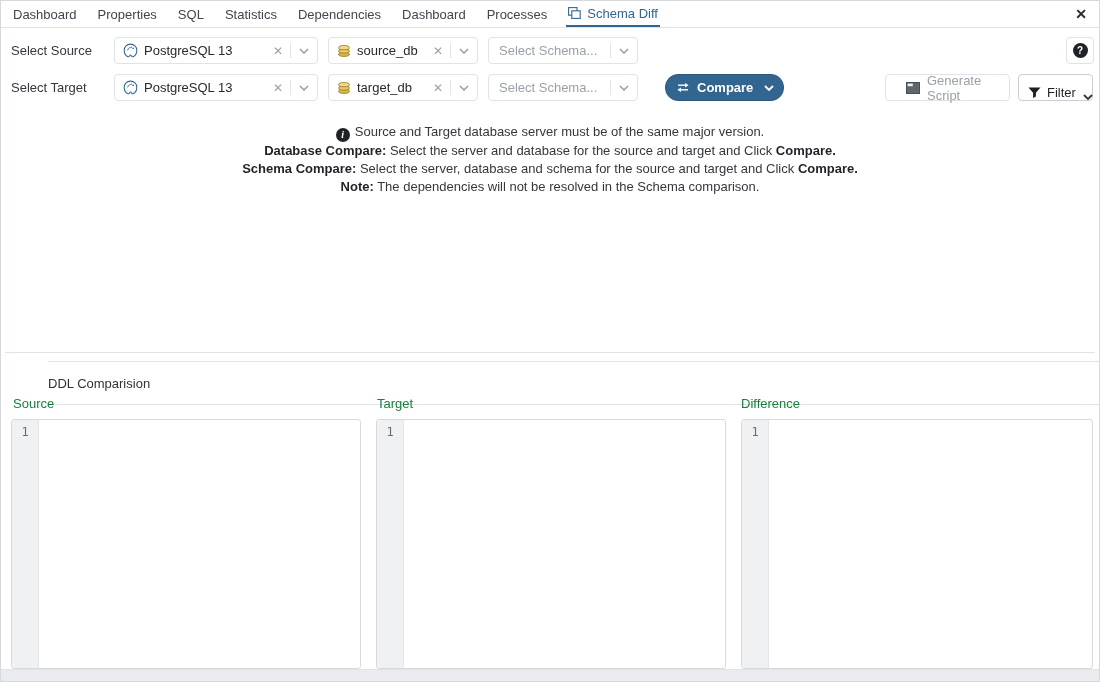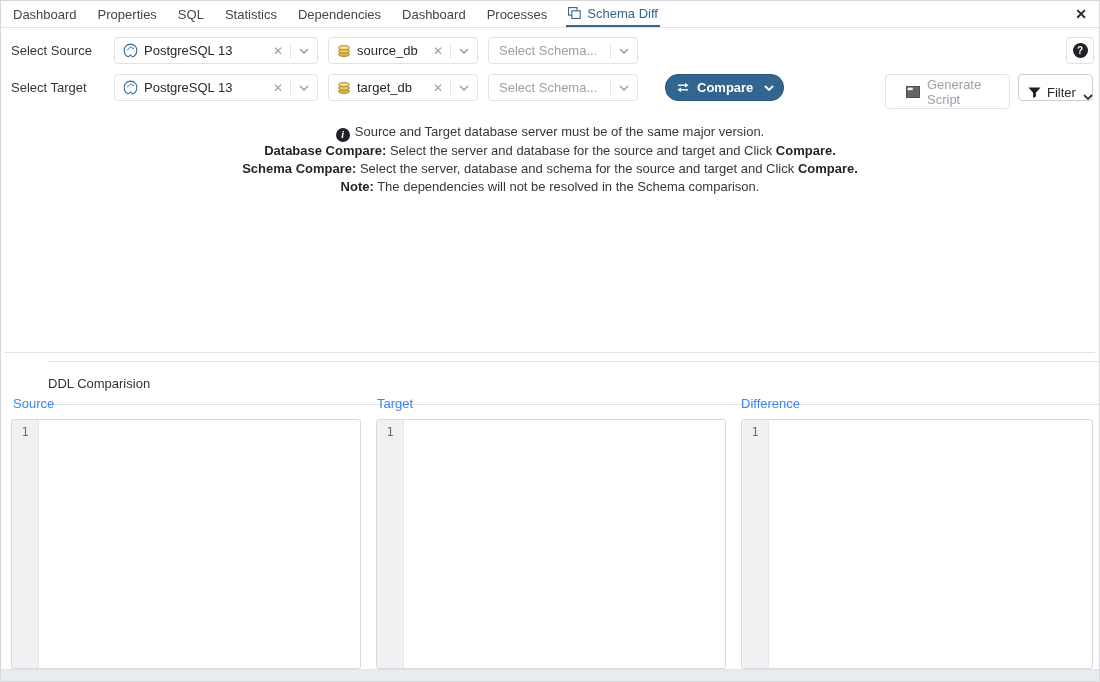--- a/index.html
+++ b/index.html
@@ -48,21 +48,21 @@
   
   .btn-compare {
     position:absolute; left:664px; top:73px; height:27px;
     background:#326690; border:1px solid #2b5a80; border-radius:13px;
     color:#fff; display:flex; align-items:center; font-size:13px; cursor:pointer;
   }
   .btn-compare .cmp-main { display:flex; align-items:center; gap:7px; padding:0 4px 0 10px; font-weight:bold;}
   .btn-compare .cmp-chev { padding:0 9px 0 7px; display:flex; align-items:center; color:#fff; }
 
   .btn-generate {
-    position:absolute; left:884px; top:73px; width:125px; height:35px;
+    position:absolute; left:884px; top:73px; width:125px; height:27px;
     border:1px solid #dfe2e6; border-radius:4px; background:#fff;
     display:flex; align-items:center; justify-content:center; gap:7px;
     font-size:13px; color:#9aa1a8; cursor:default;padding-left:20px;
   }
 
   .btn-filter {
     position:absolute; left:1017px; top:73px; height:27px; width:75px;
     border:1px solid #caced3; border-radius:4px; background:#fff;
     display:flex; align-items:flex-end; font-size:13px; color:#1f2328; cursor:pointer;
   }
@@ -94,21 +94,21 @@
   .info b { color:#1f2328; }
 
   
   .top-divider { position:absolute; left:4px; right:4px; top:351px; border-top:1px solid #dfe2e6; }
   .ddl-header {
     position:absolute; left:0; right:0; top:360px; height:44px;
     border-top:1px solid #dfe2e6; border-bottom:1px solid #dfe2e6;
     display:flex; align-items:center; padding-left:0;
     font-size:13px; color:#2f3237; background:#fff;margin-left:47px;
   }
-  .panel-label { position:absolute; top:395px; font-size:13px; color:#3b82f6; }
+  .panel-label { position:absolute; top:395px; font-size:13px; color:#15803d; }
 
   .editor {
     position:absolute; top:418px; height:250px;
     border:1px solid #d6dade; border-radius:3px; background:#fff;
     display:flex; overflow:hidden; cursor:text;
   }
   .gutter {
     width:27px; background:#f0f1f3; border-right:1px solid #e4e6e9;
     font-family:"DejaVu Sans Mono", monospace; font-size:12px; color:#696f76;
     text-align:center; padding-top:5px;

